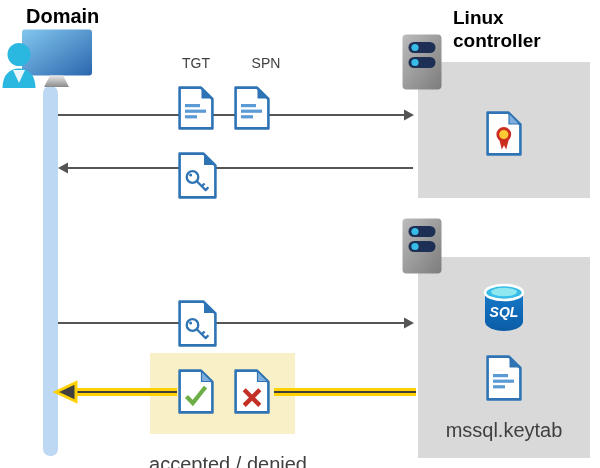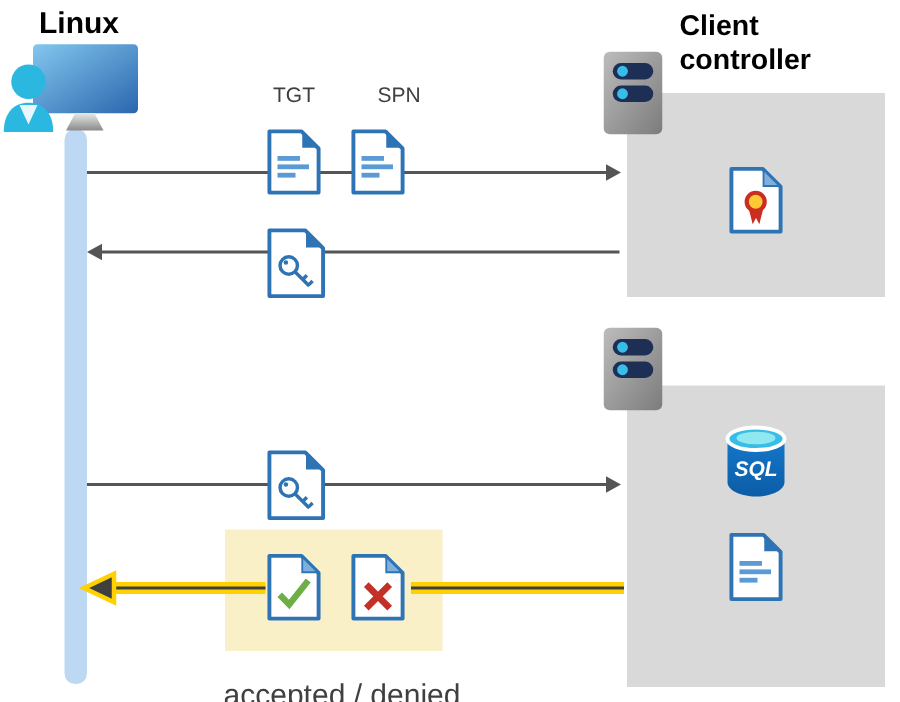--- a/index.html
+++ b/index.html
@@ -168,19 +168,20 @@
     <path class="foldL" d="M24.5,3.2 L34.8,13.5 H24.5 Z"></path>
     <path d="M9.5,28.5 L15.8,35 L28.5,19" style="fill:none;stroke:var(--check-green);stroke-width:4.2"></path>
   </svg>
 
   <svg class="abs" style="left:233px;top:368px" width="38" height="47" viewBox="0 0 38 47">
     <path class="page" d="M2.6,2.6 H24 L35.4,14 V44.4 H2.6 Z"></path>
     <path class="foldL" d="M24.5,3.2 L34.8,13.5 H24.5 Z"></path>
     <path d="M11.2,21.8 L26.8,37.4 M26.8,21.8 L11.2,37.4" style="fill:none;stroke:var(--denied-red);stroke-width:4.4"></path>
   </svg>
 
-  <div class="client-title" style="left:26px;top:5px">Linux</div>
-  <div class="node-title" style="left:453px;top:6px;width:140px">Client controller</div>
+  <div class="client-title" style="left:26px;top:5px">Domain</div>
+  <div class="node-title" style="left:453px;top:6px;width:140px">Linux controller</div>
   <div class="ticket-label" style="left:177px;top:55px;width:38px">TGT</div>
   <div class="ticket-label" style="left:246px;top:55px;width:40px">SPN</div>
+  <div class="label" style="left:418px;top:419px;width:172px">mssql.keytab</div>
   <div class="label" style="left:128px;top:453px;width:200px">accepted / denied</div>
 
 </div>
 
 </body></html>

